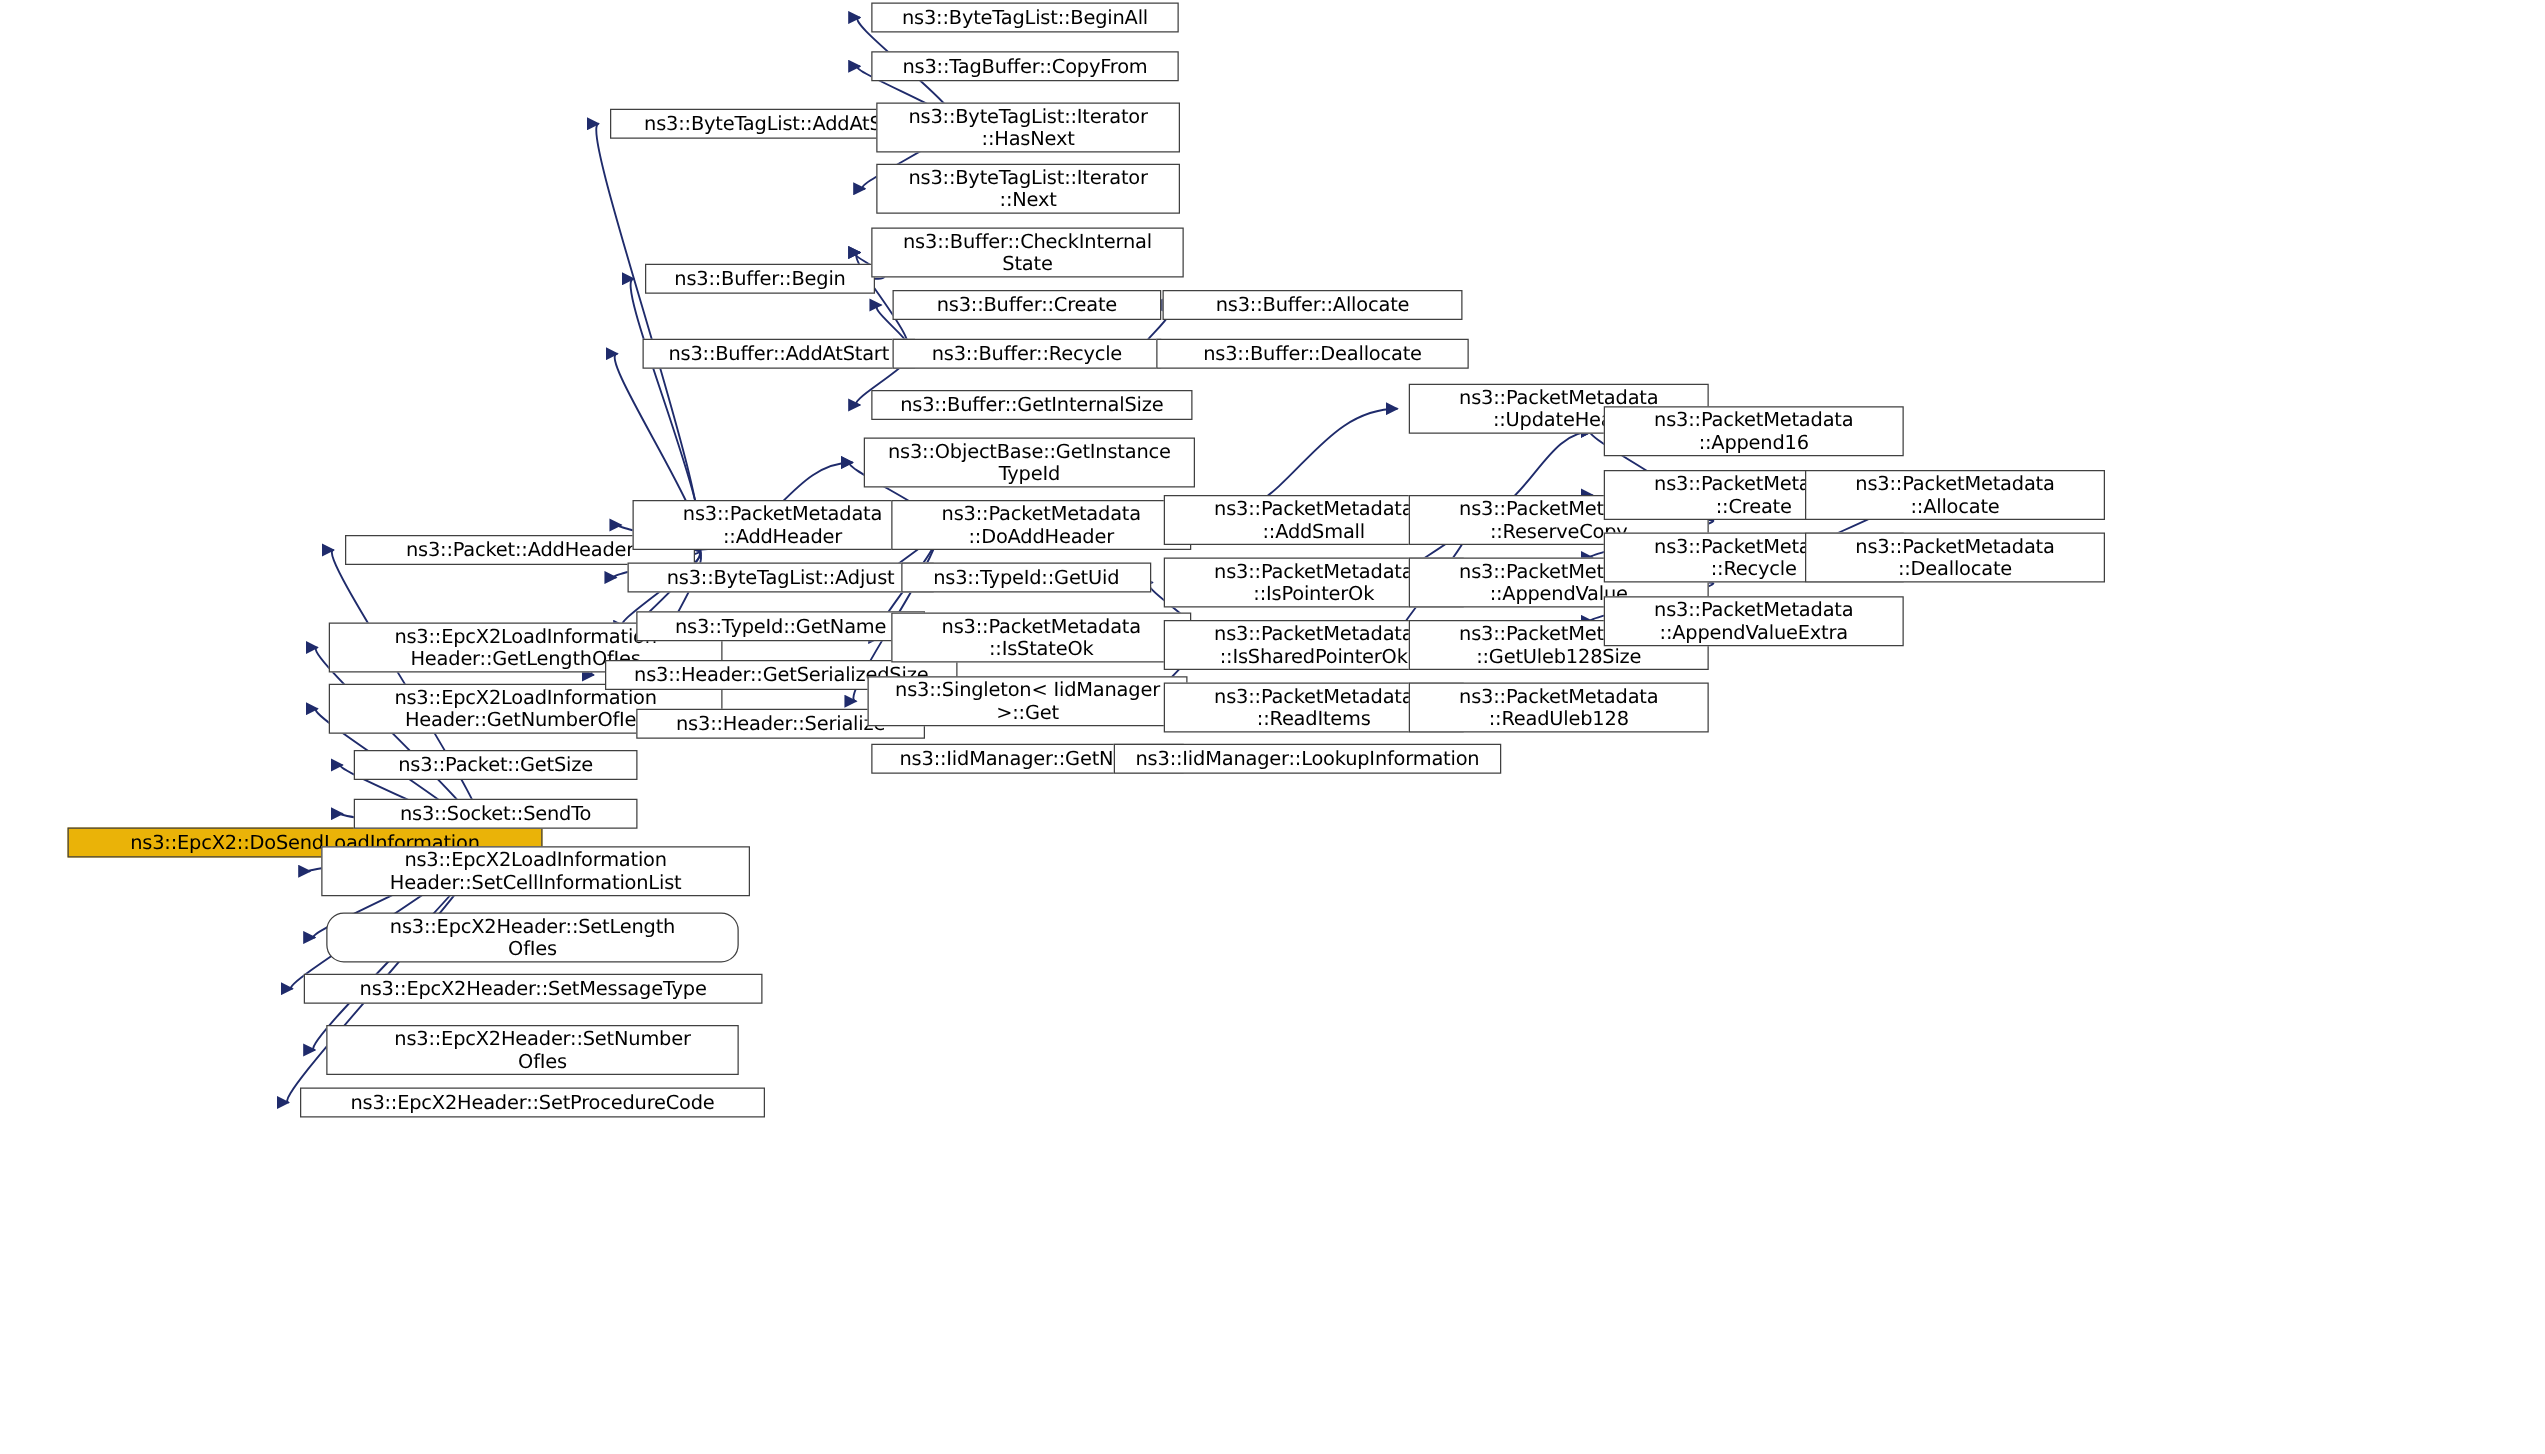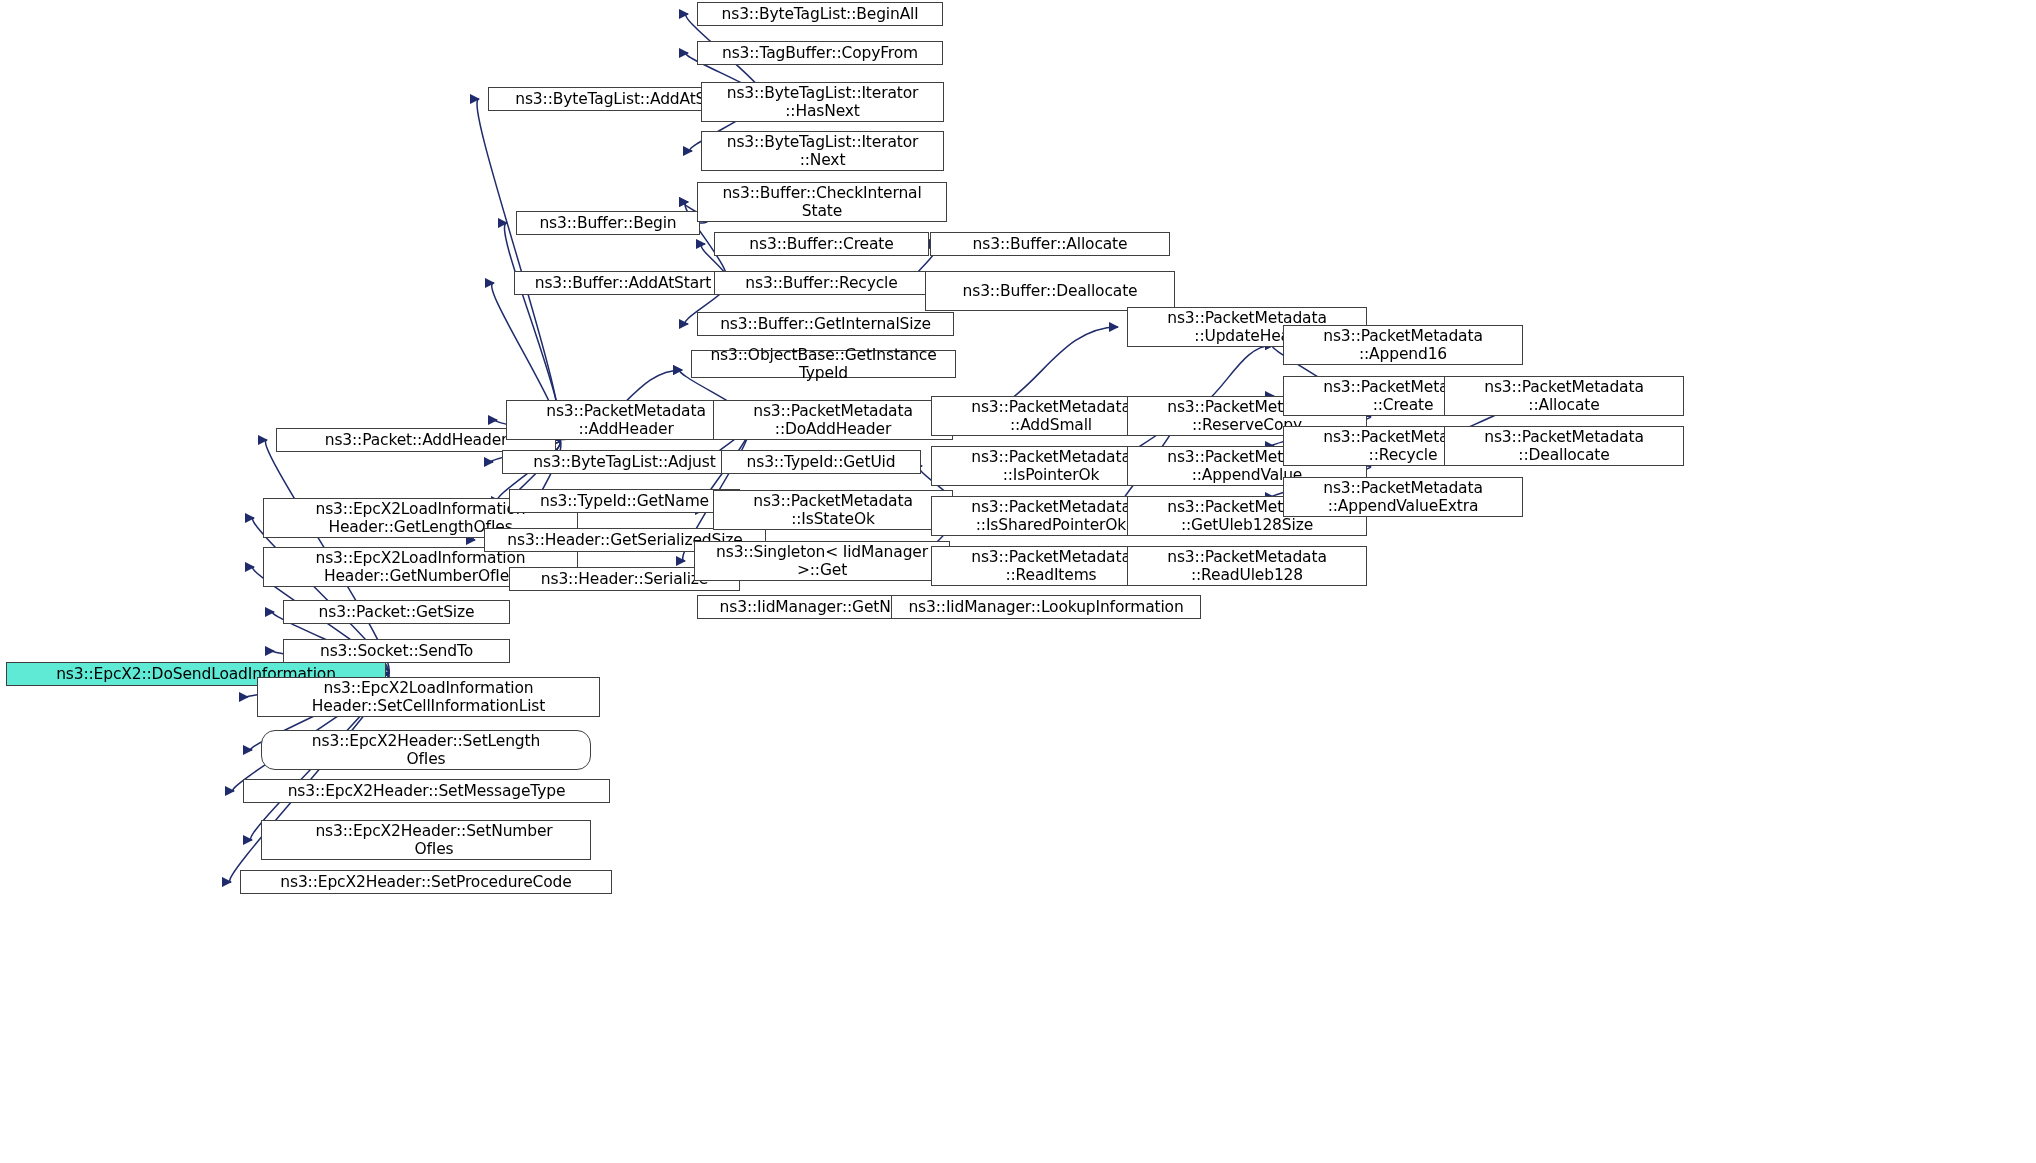--- a/index.html
+++ b/index.html
@@ -34,22 +34,23 @@
     justify-content: center;
     text-align: center;
     font-size: 15.5px;
     line-height: 1.18;
     letter-spacing: -0.15px;
     white-space: pre-line;
     z-index: 5;
     cursor: pointer;
   }
   .node.root {
-    background: #5eead4;
+    background: #eab308;
     border-color: #404040;
+    margin-left: 48px;
   }
   .node .lbl {
     display: block;
     width: 100%;
     padding: 0 3px;
   }
 </style>
 </head>
 <body>
 
@@ -145,32 +146,32 @@
     <div class="node" style="left: 697px; top: 41px; width: 246px; height: 24px;"><span class="lbl">ns3::TagBuffer::CopyFrom</span></div>
     <div class="node" style="left: 701px; top: 82px; width: 243px; height: 40px;"><span class="lbl">ns3::ByteTagList::Iterator
 ::HasNext</span></div>
     <div class="node" style="left: 701px; top: 131px; width: 243px; height: 40px;"><span class="lbl">ns3::ByteTagList::Iterator
 ::Next</span></div>
     <div class="node" style="left: 697px; top: 182px; width: 250px; height: 40px;"><span class="lbl">ns3::Buffer::CheckInternal
 State</span></div>
     <div class="node" style="left: 714px; top: 232px; width: 215px; height: 24px;"><span class="lbl">ns3::Buffer::Create</span></div>
     <div class="node" style="left: 714px; top: 271px; width: 215px; height: 24px;"><span class="lbl">ns3::Buffer::Recycle</span></div>
     <div class="node" style="left: 697px; top: 312px; width: 257px; height: 24px;"><span class="lbl">ns3::Buffer::GetInternalSize</span></div>
-    <div class="node" style="left: 691px; top: 350px; width: 265px; height: 28px;"><span class="lbl">ns3::ObjectBase::GetInstance
+    <div class="node" style="left: 691px; top: 350px; width: 265px; height: 40px;"><span class="lbl">ns3::ObjectBase::GetInstance
 TypeId</span></div>
     <div class="node" style="left: 713px; top: 400px; width: 240px; height: 40px;"><span class="lbl">ns3::PacketMetadata
 ::DoAddHeader</span></div>
     <div class="node" style="left: 721px; top: 450px; width: 200px; height: 24px;"><span class="lbl">ns3::TypeId::GetUid</span></div>
     <div class="node" style="left: 713px; top: 490px; width: 240px; height: 40px;"><span class="lbl">ns3::PacketMetadata
 ::IsStateOk</span></div>
     <div class="node" style="left: 694px; top: 541px; width: 256px; height: 40px;"><span class="lbl">ns3::Singleton&lt; IidManager
 &gt;::Get</span></div>
     <div class="node" style="left: 697px; top: 595px; width: 250px; height: 24px;"><span class="lbl">ns3::IidManager::GetName</span></div>
     <div class="node" style="left: 930px; top: 232px; width: 240px; height: 24px;"><span class="lbl">ns3::Buffer::Allocate</span></div>
-    <div class="node" style="left: 925px; top: 271px; width: 250px; height: 40px;"><span class="lbl">ns3::Buffer::Deallocate</span></div>
+    <div class="node" style="left: 925px; top: 271px; width: 250px; height: 24px;"><span class="lbl">ns3::Buffer::Deallocate</span></div>
     <div class="node" style="left: 931px; top: 396px; width: 240px; height: 40px;"><span class="lbl">ns3::PacketMetadata
 ::AddSmall</span></div>
     <div class="node" style="left: 931px; top: 446px; width: 240px; height: 40px;"><span class="lbl">ns3::PacketMetadata
 ::IsPointerOk</span></div>
     <div class="node" style="left: 931px; top: 496px; width: 240px; height: 40px;"><span class="lbl">ns3::PacketMetadata
 ::IsSharedPointerOk</span></div>
     <div class="node" style="left: 931px; top: 546px; width: 240px; height: 40px;"><span class="lbl">ns3::PacketMetadata
 ::ReadItems</span></div>
     <div class="node" style="left: 891px; top: 595px; width: 310px; height: 24px;"><span class="lbl">ns3::IidManager::LookupInformation</span></div>
     <div class="node" style="left: 1127px; top: 307px; width: 240px; height: 40px;"><span class="lbl">ns3::PacketMetadata

